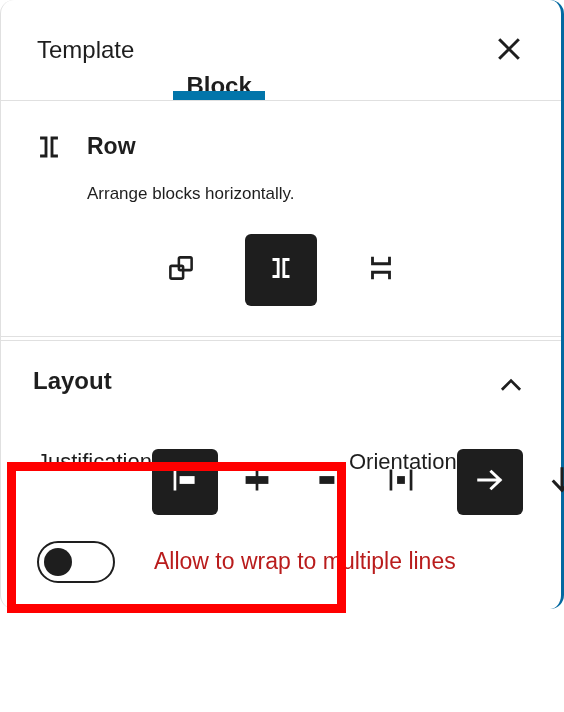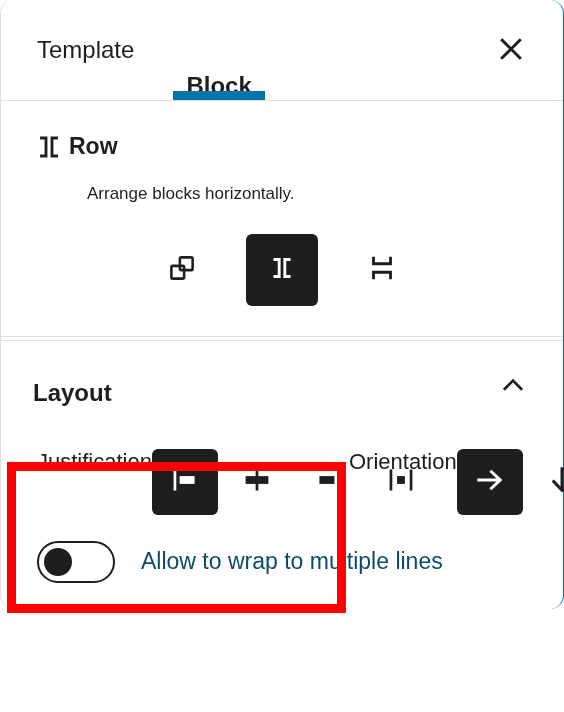--- a/index.html
+++ b/index.html
@@ -13,21 +13,21 @@
     font-family: "Liberation Sans", sans-serif;
     color: #1e1e1e;
     overflow: hidden;
   }
   .panel {
     position: relative;
     width: 564px;
     height: 609px;
     box-sizing: border-box;
     border-left: 1px solid #e0e0e0;
-    border-right: 1px solid #0369a1;
+    border-right: 3px solid #0369a1;
     background: #fff;
     border-radius: 14px;
   }
 
   
   .tabbar {
     position: relative;
     height: 101px;
     box-sizing: border-box;
     border-bottom: 1px solid #e0e0e0;
@@ -79,20 +79,21 @@
   }
 
   
   .block-card {
     padding: 26px 28px 30px 28px;
     border-bottom: 1px solid #e0e0e0;
   }
   .block-title-row {
     display: flex;
     align-items: center;
+    gap: 18px;
     margin-bottom: 4px;
     text-align: center;
   }
   .block-icon {
     width: 40px;
     height: 40px;
     display: flex;
     align-items: center;
     justify-content: center;
     flex: none;
@@ -132,21 +133,21 @@
     background: #1e1e1e;
   }
 
   
   .layout-panel {
     border-top: 1px solid #e0e0e0;
     margin-top: 3px;
   }
   .panel-header {
     display: flex;
-    align-items: flex-end;
+    align-items: flex-start;
     justify-content: space-between;
     padding: 26px 30px 24px 32px;
     cursor: pointer;
   }
   .panel-header-title {
     font-size: 24px;
     font-weight: 700;
   }
   .chevron-btn {
     width: 40px;
@@ -228,22 +229,23 @@
     position: absolute;
     top: 5px;
     left: 5px;
     width: 28px;
     height: 28px;
     border-radius: 50%;
     background: #1e1e1e;
   }
   .toggle-label {
     font-size: 23px;
-    color: #0c4a6e;
+    color: #b91c1c;
     line-height: 1.2;
+    margin-left: 13px;
   }
 
   
   .highlight-box {
     position: absolute;
     left: 6px;
     top: 462px;
     width: 339px;
     height: 151px;
     border: 9px solid #ff0000;

